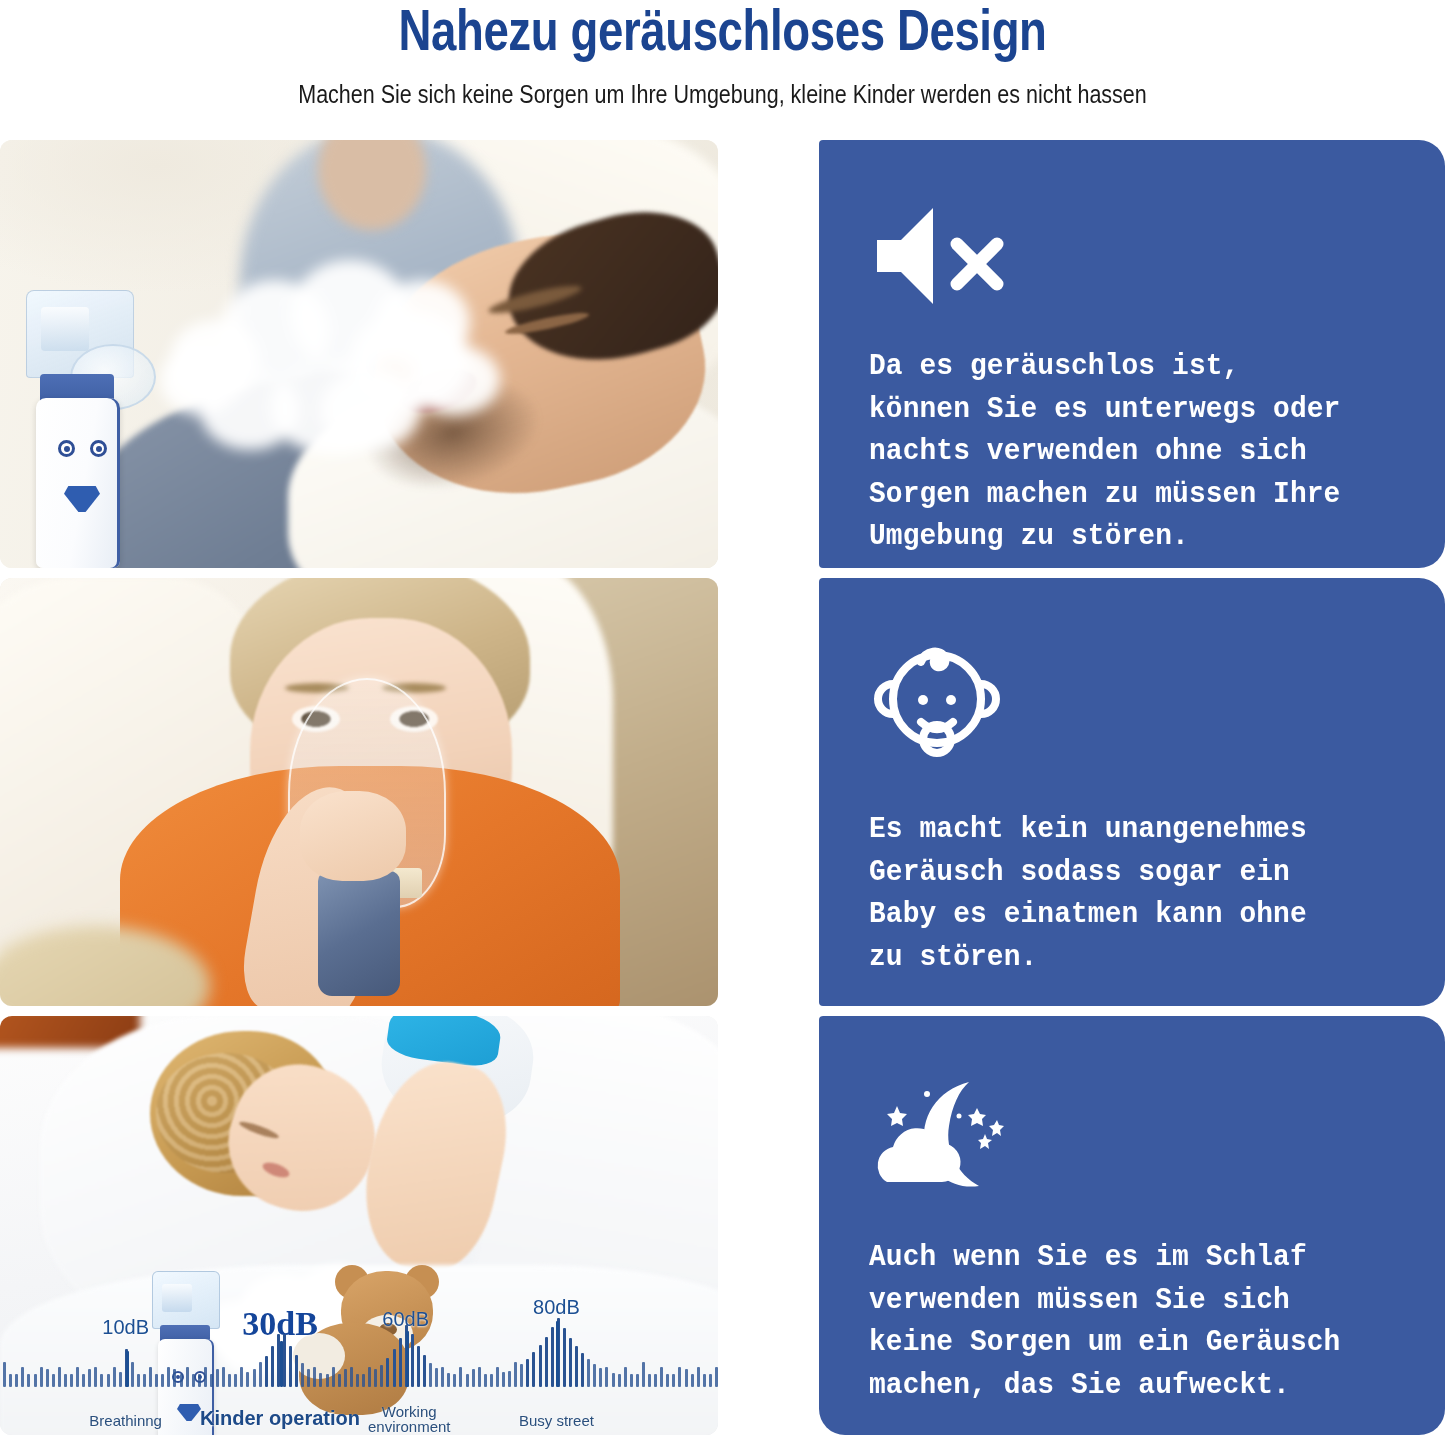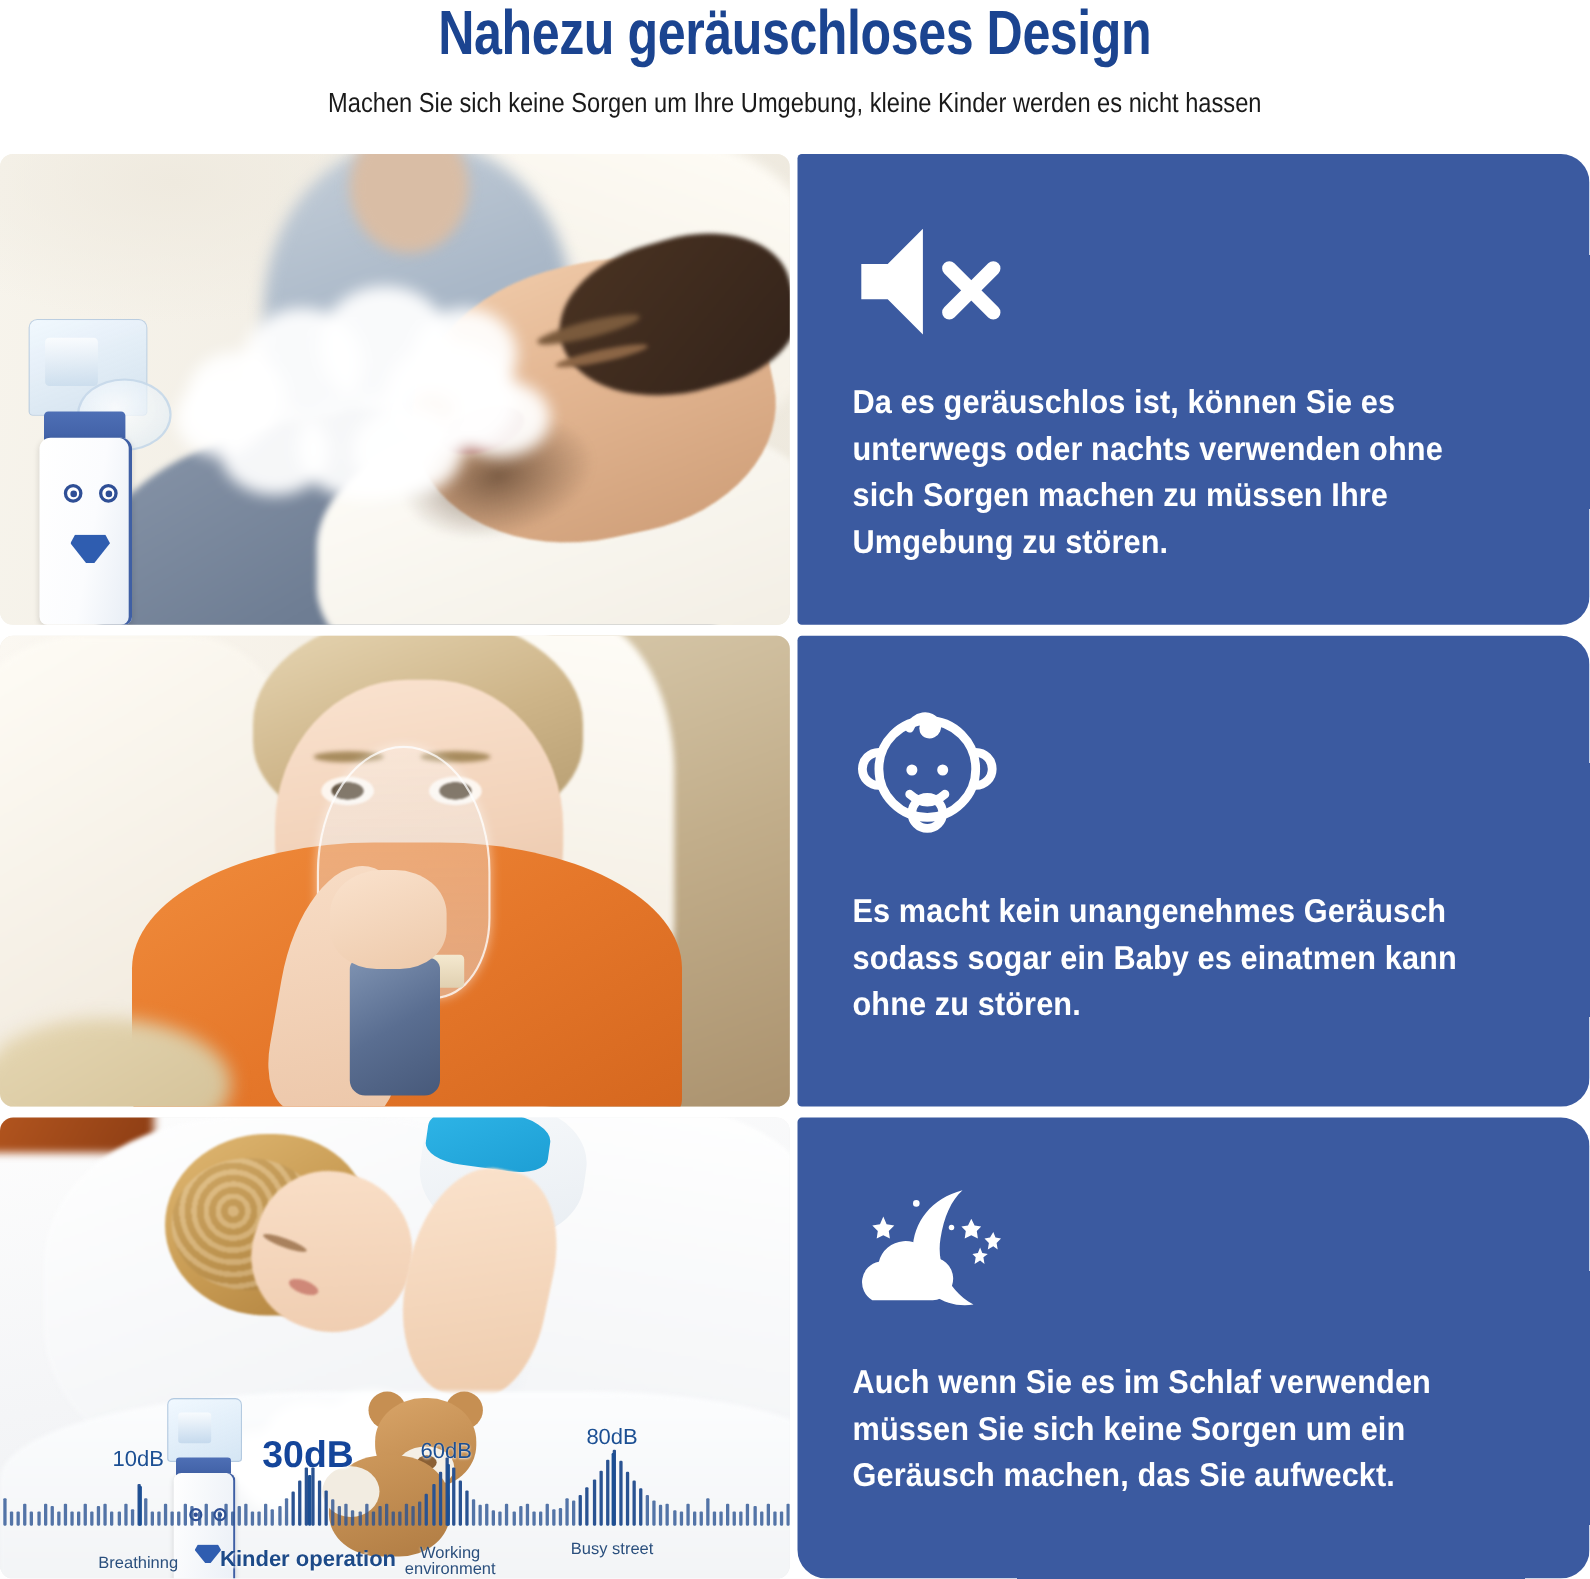--- a/index.html
+++ b/index.html
@@ -40,24 +40,25 @@
   #row-3{ top:1016px; height:419px; }
 
   .photo{
     position:absolute; left:0; top:0;
     width:718px; height:100%;
     border-radius:12px;
     overflow:hidden;
   }
   .panel{
     position:absolute; right:0; top:0;
-    width:720px; height:100%;
+    width:626px; height:100%;
     background:#3b5aa0;
     border-radius:26px 26px 26px 26px;
     overflow:hidden;
+    font-family:Liberation Mono, monospace;
   }
   #row-1 .panel{ border-radius:4px 26px 26px 4px; }
   #row-2 .panel{ border-radius:4px 26px 26px 4px; }
   #row-3 .panel{ border-radius:4px 26px 26px 26px;padding-left:20px; }
 
   .panel-icon{ position:absolute; left:52px; }
   #icon-1{ top:62px; }
   #icon-2{ top:60px; }
   #icon-3{ top:62px; }
 
@@ -554,21 +555,21 @@
       <div class="d3-tank"></div>
       <div class="d3-neck"></div>
       <div class="d3-body"></div>
       <div class="d3-eye l"></div>
       <div class="d3-eye r"></div>
       <div class="d3-nose"></div>
     </div>
 
     <div id="db-scale">
       <div class="db-label" id="lbl-0" style="left: 125.65px; bottom: 96px; transform: translateX(-50%);">10dB</div>
-      <div class="db-label big" id="lbl-1" style="left: 280.02px; bottom: 92px; transform: translateX(-50%);">30dB</div>
+      <div class="db-label big" id="lbl-1" style="left: 280.02px; bottom: 92px; transform: translateX(-50%); font-family: Liberation Serif, serif;">30dB</div>
       <div class="db-label" id="lbl-2" style="left: 405.67px; bottom: 104px; transform: translateX(-50%);">60dB</div>
       <div class="db-label" id="lbl-3" style="left: 556.45px; bottom: 116px; transform: translateX(-50%);">80dB</div>
 
       <div id="db-ticks">
           <i style="left: 3px; height: 25px; opacity: 0.8;"></i>
           <i style="left: 9.1px; height: 13px; opacity: 0.8;"></i>
           <i style="left: 15.2px; height: 13px; opacity: 0.8;"></i>
           <i style="left: 21.3px; height: 20px; opacity: 0.8;"></i>
           <i style="left: 27.4px; height: 13px; opacity: 0.8;"></i>
           <i style="left: 33.5px; height: 13px; opacity: 0.8;"></i>
@@ -686,21 +687,21 @@
           <i style="left: 715px; height: 20px; opacity: 0.8;"></i>
           <div class="db-marker" style="left: 125.65px; bottom: 0px; height: 36px;"></div>
           <div class="db-marker" style="left: 280.02px; bottom: 0px; height: 46px;"></div>
           <div class="db-marker" style="left: 405.67px; bottom: 0px; height: 56px;"></div>
           <div class="db-marker" style="left: 556.45px; bottom: 0px; height: 66px;"></div>
         </div>
 
       <div class="db-caption" id="cap-0" style="left: 125.65px; bottom: 6px; transform: translateX(-50%);">Breathinng</div>
       <div class="db-caption big" id="cap-1" style="left: 280.02px; bottom: 6px; transform: translateX(-50%);">Kinder operation</div>
       <div class="db-caption" id="cap-2" style="left: 409.26px; bottom: 0px; transform: translateX(-50%);">Working<br>environment</div>
-      <div class="db-caption" id="cap-3" style="left: 556.45px; bottom: 18px; transform: translateX(-50%);">Busy street</div>
+      <div class="db-caption" id="cap-3" style="left: 556.45px; bottom: 6px; transform: translateX(-50%);">Busy street</div>
     </div>
   </div>
 
   <div class="panel">
     <div class="panel-icon" id="icon-3">
       <svg width="140" height="122" viewBox="0 0 140 122" aria-hidden="true">
         <path d="M92 4 C60 12 42 40 48 70 C53 96 76 112 102 108 C80 96 68 72 72 48 C75 28 82 13 92 4 Z" fill="#ffffff" transform="translate(6,0)"></path>
         <path d="M16 104 a19 19 0 0 1 6 -35 a25 25 0 0 1 47 -4 a18 18 0 0 1 2 39 Z" fill="#ffffff"></path>
         <g fill="#ffffff">
           <path d="M26 28 l3 7 l7 1 l-5 5 l1 7 l-6 -3 l-6 3 l1 -7 l-5 -5 l7 -1 Z"></path>

